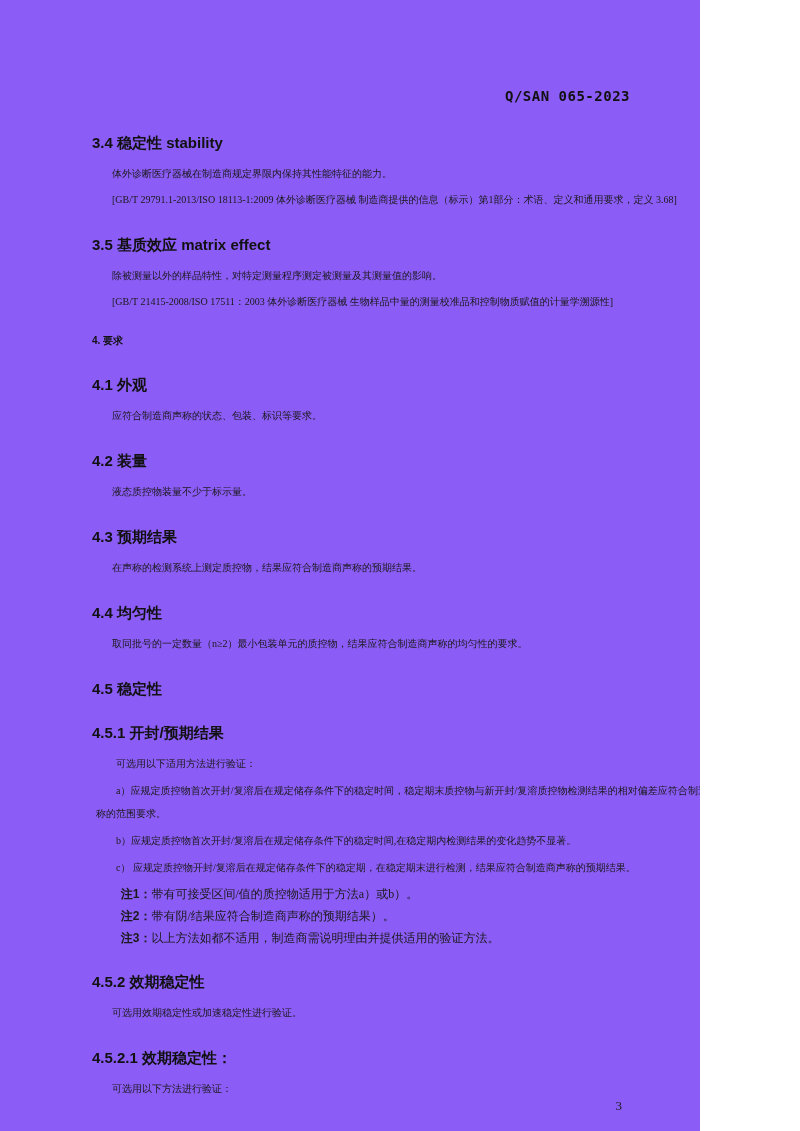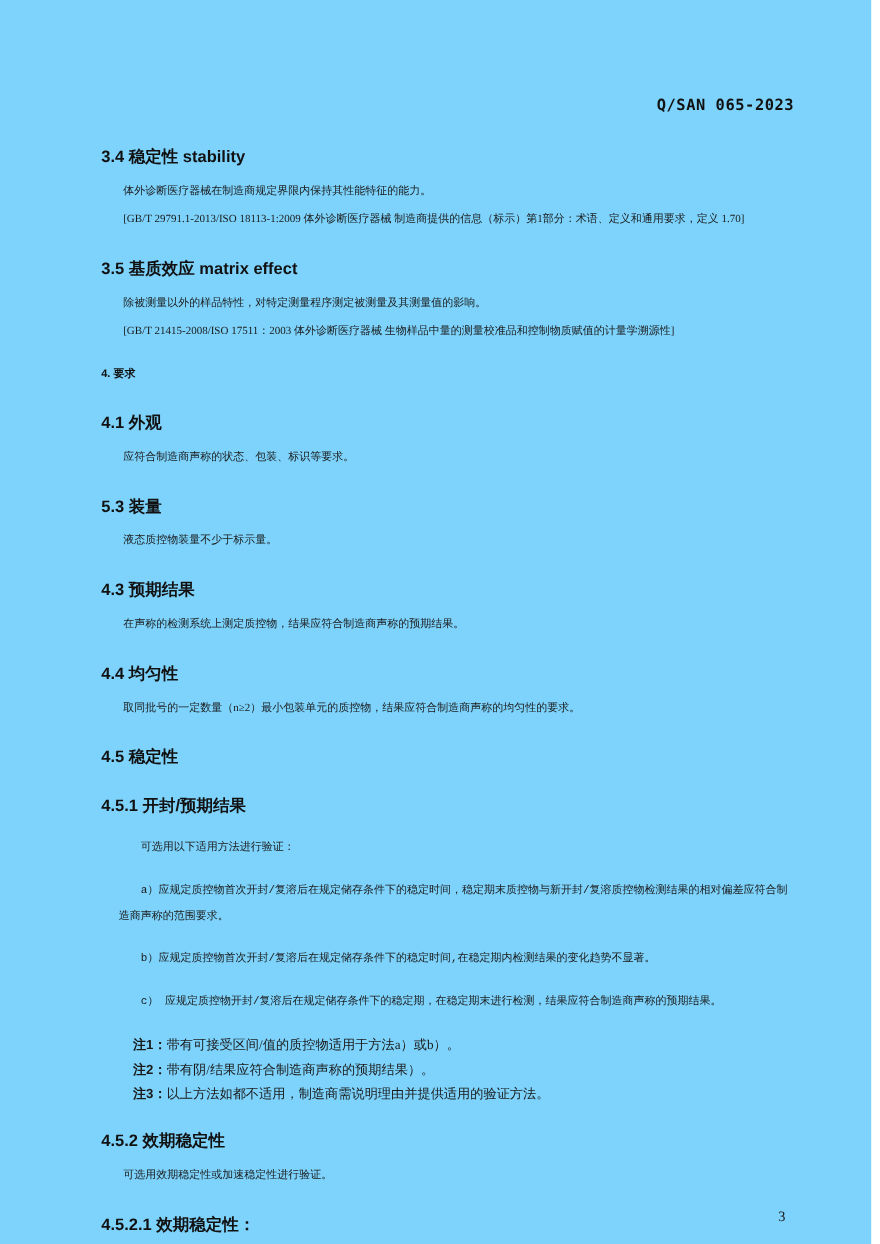--- a/index.html
+++ b/index.html
@@ -2,23 +2,23 @@
 <html><head>
 <meta charset="utf-8">
 <style>
   html, body {
     margin: 0;
     padding: 0;
     background: #ffffff;
   }
   .page {
     position: relative;
-    width: 792px;
+    width: 700px;
     height: 1131px;
-    background: #7dd3fc;
+    background: #8b5cf6;
     overflow: hidden;
     color: #1a1a1a;
     font-family: "Liberation Serif", serif;
   }
   .doc-code {
     position: absolute;
     top: 88px;
     right: 70px;
     font-family: "DejaVu Sans Mono", "Liberation Mono", monospace;
     font-size: 14px;
@@ -50,23 +50,22 @@
   }
   .p {
     font-size: 10px;
     line-height: 24px;
     margin: 0 0 2px 0;
     text-indent: 2em;
     text-align: justify;
     color: #1a1a1a;
   }
   .p.tight {
-    margin: 16px;
+    margin: 4px;
     line-height: 23px;
-    font-family: Liberation Mono, monospace;
   }
   .note {
     font-size: 12px;
     line-height: 22px;
     margin: 0;
     text-indent: 2.4em;
     color: #1a1a1a;
   }
   .note-label {
     font-family: Liberation Sans, sans-serif;
@@ -84,32 +83,32 @@
 <body>
 
 <div class="page">
 
   <div class="doc-code">Q/SAN 065-2023</div>
 
   <div class="content">
 
     <h2 class="h">3.4 稳定性 stability</h2>
     <p class="p">体外诊断医疗器械在制造商规定界限内保持其性能特征的能力。</p>
-    <p class="p">[GB/T 29791.1-2013/ISO 18113-1:2009 体外诊断医疗器械 制造商提供的信息（标示）第1部分：术语、定义和通用要求，定义 1.70]</p>
+    <p class="p">[GB/T 29791.1-2013/ISO 18113-1:2009 体外诊断医疗器械 制造商提供的信息（标示）第1部分：术语、定义和通用要求，定义 3.68]</p>
 
     <h2 class="h">3.5 基质效应 matrix effect</h2>
     <p class="p">除被测量以外的样品特性，对特定测量程序测定被测量及其测量值的影响。</p>
     <p class="p">[GB/T 21415-2008/ISO 17511：2003 体外诊断医疗器械 生物样品中量的测量校准品和控制物质赋值的计量学溯源性]</p>
 
     <h1 class="h-major">4. 要求</h1>
 
     <h2 class="h">4.1 外观</h2>
     <p class="p">应符合制造商声称的状态、包装、标识等要求。</p>
 
-    <h2 class="h">5.3 装量</h2>
+    <h2 class="h">4.2 装量</h2>
     <p class="p">液态质控物装量不少于标示量。</p>
 
     <h2 class="h">4.3 预期结果</h2>
     <p class="p">在声称的检测系统上测定质控物，结果应符合制造商声称的预期结果。</p>
 
     <h2 class="h">4.4 均匀性</h2>
     <p class="p">取同批号的一定数量（n≥2）最小包装单元的质控物，结果应符合制造商声称的均匀性的要求。</p>
 
     <h2 class="h">4.5 稳定性</h2>
     <h2 class="h">4.5.1 开封/预期结果</h2>

